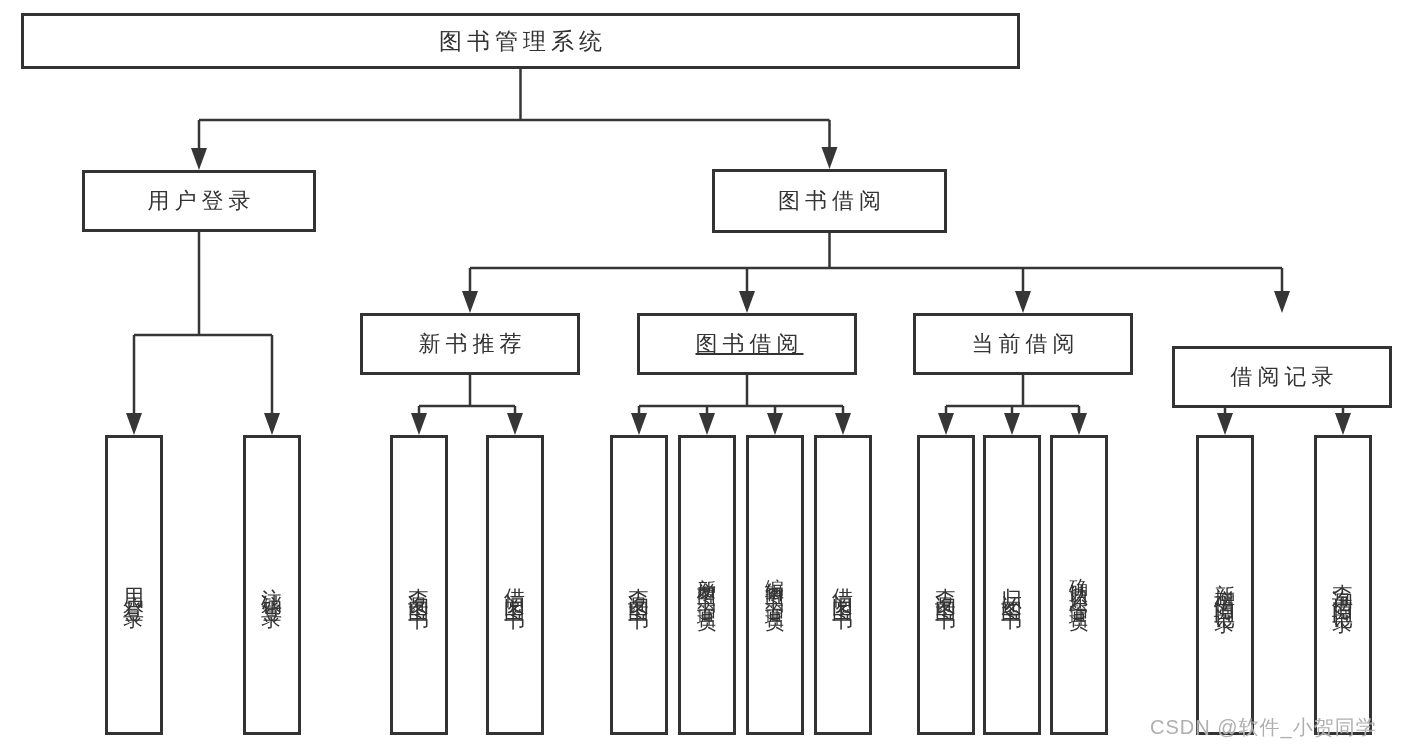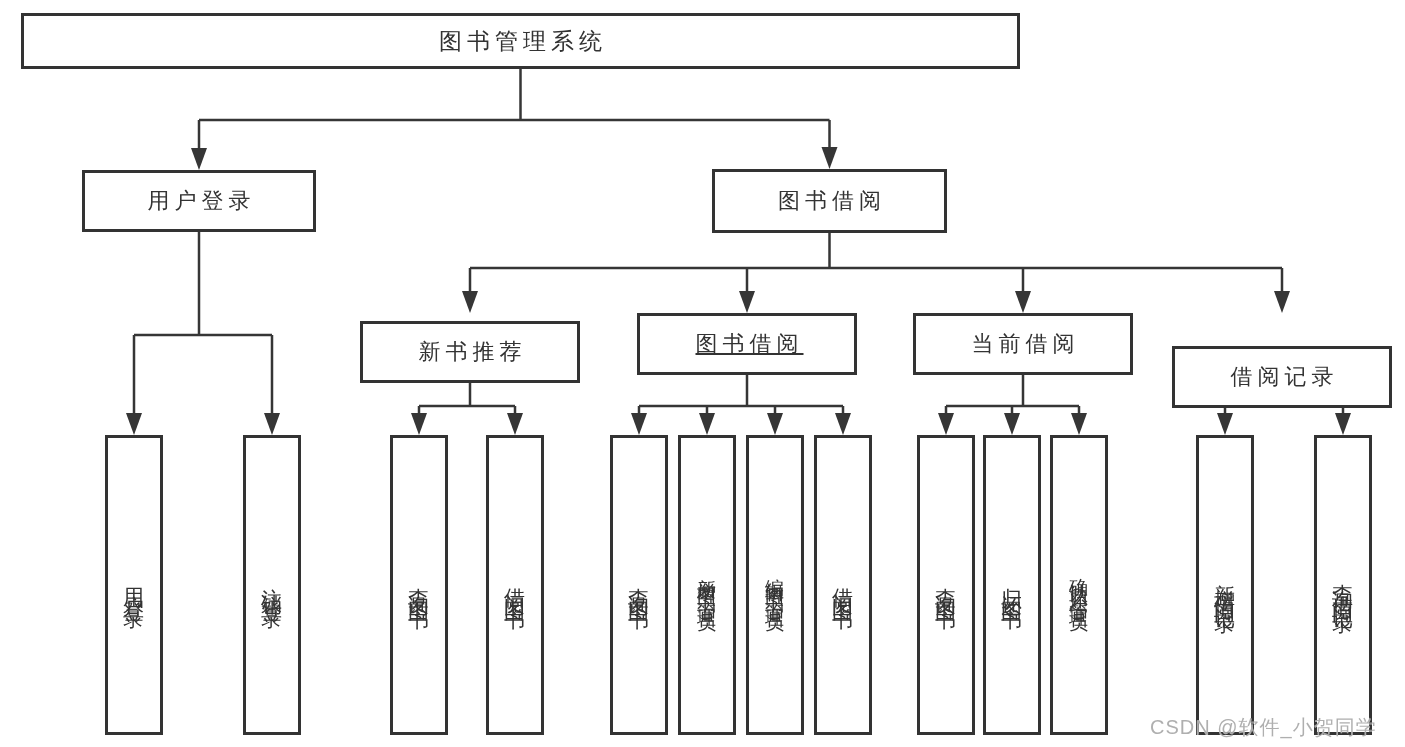--- a/index.html
+++ b/index.html
@@ -108,21 +108,21 @@
     <span class="lbl">图书管理系统</span>
   </div>
 
   <div class="hbox" style="left:82px; top:170px; width:234px; height:62px;">
     <span class="lbl">用户登录</span>
   </div>
   <div class="hbox" style="left:712px; top:169px; width:235px; height:64px;">
     <span class="lbl">图书借阅</span>
   </div>
 
-  <div class="hbox" style="left:360px; top:313px; width:220px; height:62px;margin-top:8px;">
+  <div class="hbox" style="left:360px; top:313px; width:220px; height:62px;">
     <span class="lbl">新书推荐</span>
   </div>
   <div class="hbox" style="left:637px; top:313px; width:220px; height:62px;text-decoration:underline;">
     <span class="lbl">图书借阅</span>
   </div>
   <div class="hbox" style="left:913px; top:313px; width:220px; height:62px;text-align:right;">
     <span class="lbl">当前借阅</span>
   </div>
   <div class="hbox" style="left:1172px; top:313px; width:220px; height:62px;margin-top:33px;">
     <span class="lbl">借阅记录</span>

